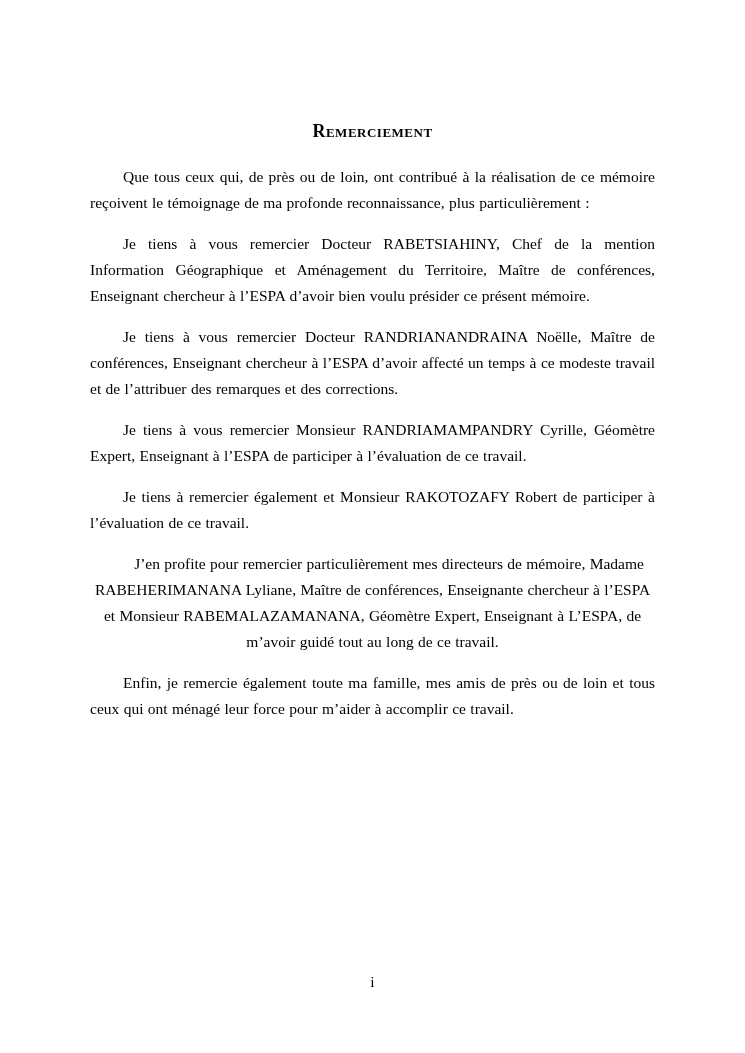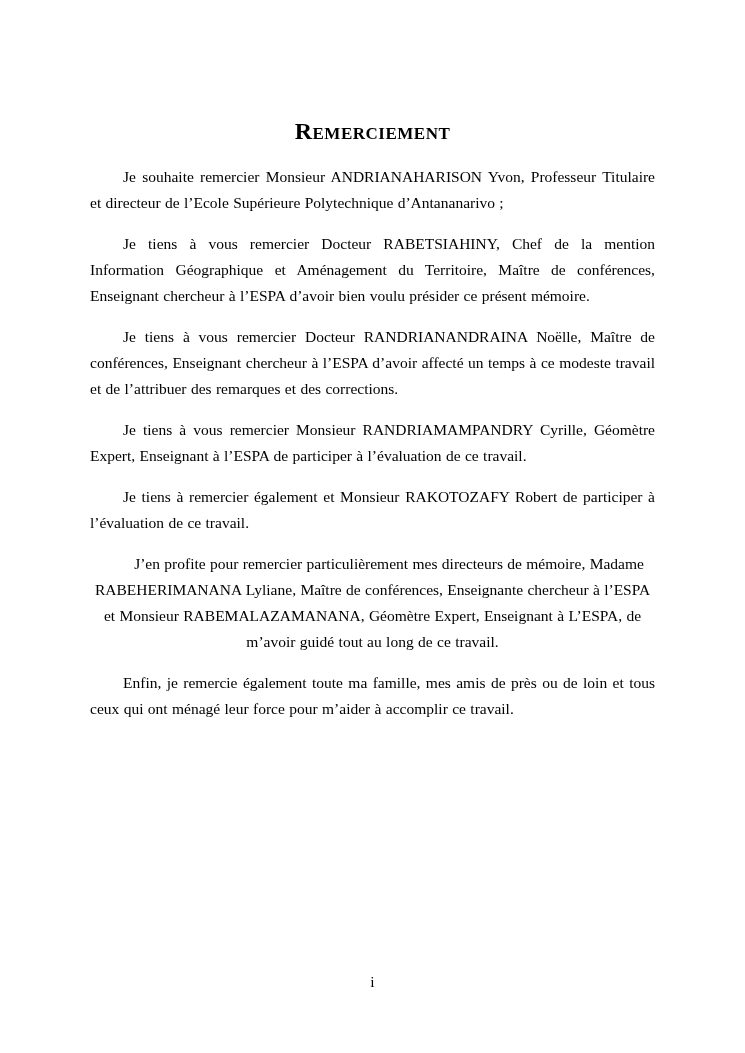--- a/index.html
+++ b/index.html
@@ -15,21 +15,21 @@
     background: #ffffff;
     color: #000000;
     font-family: "Liberation Serif", "DejaVu Serif", serif;
     font-size: 15.5px;
     padding: 118px 90px 0 90px;
     overflow: hidden;
   }
   .doc-title {
     margin: 0 0 20px 0;
     text-align: center;
-    font-size: 24px;
+    font-size: 18px;
     font-weight: bold;
     font-variant: small-caps;
     letter-spacing: 0.5px;
     line-height: 26px;
   }
   .para {
     margin: 0 0 15px 0;
     line-height: 26px;
     text-align: justify;
     text-indent: 33px;
@@ -47,21 +47,21 @@
     font-size: 15.5px;
     line-height: 26px;
   }
 </style>
 </head>
 <body>
 
 <div class="page">
   <h1 class="doc-title">Remerciement</h1>
 
-  <p class="para">Je souhaite remercier Monsieur ANDRIANAHARISON Yvon, Professeur Titulaire et directeur de l’Ecole Supérieure Polytechnique d’Antananarivo ;</p>
+  <p class="para">Que tous ceux qui, de près ou de loin, ont contribué à la réalisation de ce mémoire reçoivent le témoignage de ma profonde reconnaissance, plus particulièrement :</p>
   <p class="para">Je tiens à vous remercier Docteur RABETSIAHINY, Chef de la mention Information Géographique et Aménagement du Territoire, Maître de conférences, Enseignant chercheur à l’ESPA d’avoir bien voulu présider ce présent mémoire.</p>
   <p class="para">Je tiens à vous remercier Docteur RANDRIANANDRAINA Noëlle, Maître de conférences, Enseignant chercheur à l’ESPA d’avoir affecté un temps à ce modeste travail et de l’attribuer des remarques et des corrections.</p>
   <p class="para">Je tiens à vous remercier Monsieur RANDRIAMAMPANDRY Cyrille, Géomètre Expert, Enseignant à l’ESPA de participer à l’évaluation de ce travail.</p>
   <p class="para">Je tiens à remercier également et Monsieur RAKOTOZAFY Robert de participer à l’évaluation de ce travail.</p>
   <p class="para ragged">J’en profite pour remercier particulièrement mes directeurs de mémoire, Madame RABEHERIMANANA Lyliane, Maître de conférences, Enseignante chercheur à l’ESPA et Monsieur RABEMALAZAMANANA, Géomètre Expert, Enseignant à L’ESPA, de m’avoir guidé tout au long de ce travail.</p>
   <p class="para">Enfin, je remercie également toute ma famille, mes amis de près ou de loin et tous ceux qui ont ménagé leur force pour m’aider à accomplir ce travail.</p>
 
   <div class="page-number">i</div>
 </div>
 

